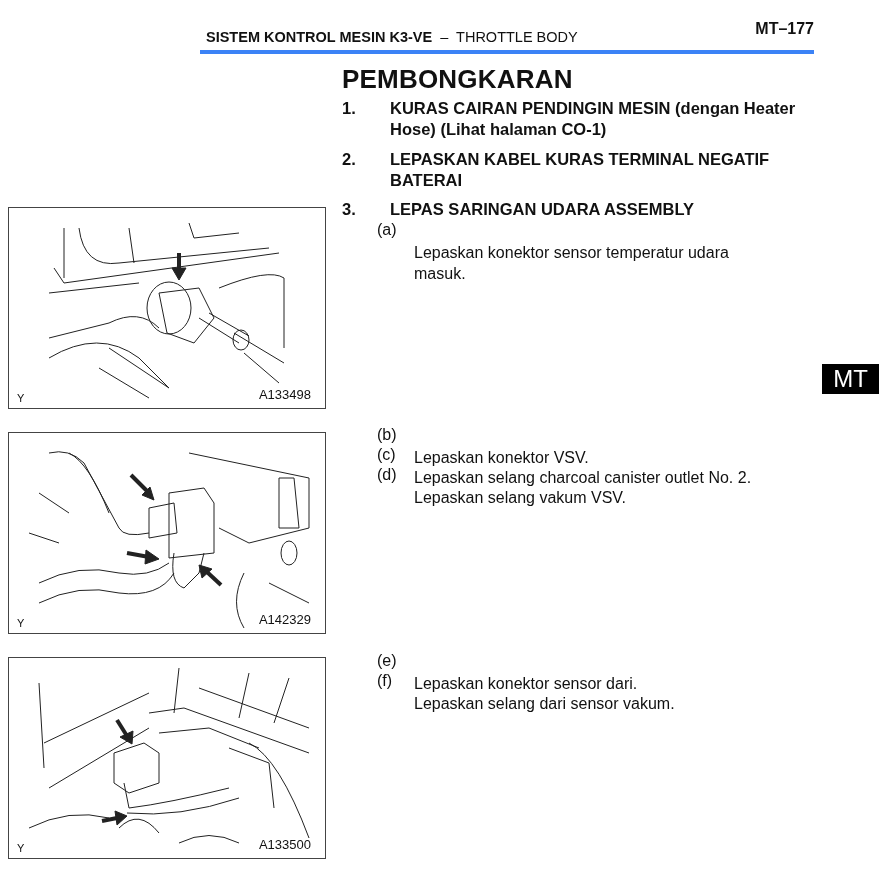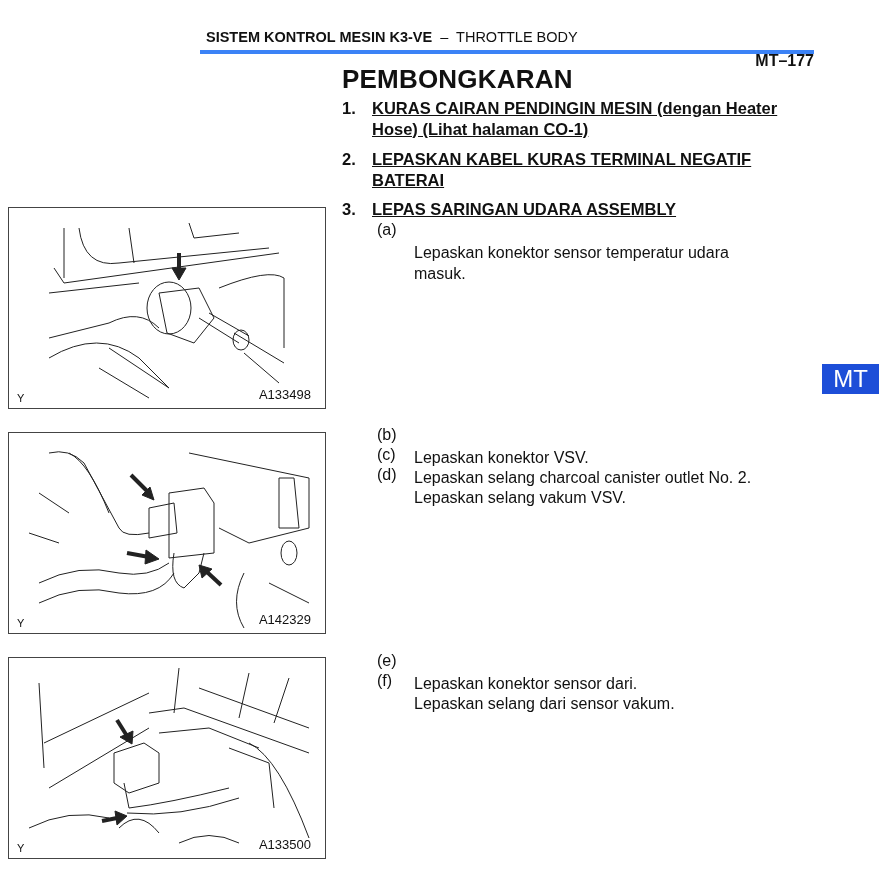--- a/index.html
+++ b/index.html
@@ -2,29 +2,29 @@
 <html><head>
 <meta charset="utf-8">
 <style>
   html, body { margin:0; padding:0; background:#fff; }
   body { width:885px; height:885px; position:relative; overflow:hidden;
          font-family:"Liberation Sans", sans-serif; color:#111; }
   .header { position:absolute; left:200px; top:26px; width:614px; height:24px;
             border-bottom:4px solid #3b82f6; }
   .header-title { position:absolute; left:6px; top:3px; font-size:14.5px; }
   .header-title b { font-weight:bold; }
-  .page-num { position:absolute; right:0; top:-6px; font-size:16px; font-weight:bold;margin-top:32px; }
+  .page-num { position:absolute; right:0; top:-6px; font-size:16px; font-weight:bold; }
   .section-title { position:absolute; left:342px; top:64px; font-size:26px; font-weight:bold; letter-spacing:0.2px;text-align:center; }
   .step { position:absolute; left:342px; font-size:16.5px; font-weight:bold; line-height:21px; }
   .step .num { position:absolute; left:0; top:0; width:30px; }
-  .step .txt { position:absolute; left:30px; top:0; width:440px;text-decoration:underline; }
+  .step .txt { position:absolute; left:48px; top:0; width:440px; }
   .sub { position:absolute; left:377px; font-size:16px; line-height:21px; }
   .sub .lbl { position:absolute; left:0; top:0; }
   .sub .txt { position:absolute; left:37px; top:0; width:420px; white-space:nowrap;margin-top:23px; }
-  .tab { position:absolute; left:822px; top:364px; width:57px; height:30px; background:#1d4ed8; color:#fff;
+  .tab { position:absolute; left:822px; top:364px; width:57px; height:30px; background:#000000; color:#fff;
          font-size:24px; text-align:center; line-height:30px; }
   .fig { position:absolute; left:8px; width:316px; height:200px; border:1px solid #444; background:#fff; overflow:hidden; }
   .fig svg { position:absolute; left:0; top:0; }
   .fig .y { position:absolute; left:8px; bottom:4px; font-size:11px; }
   .fig .code { position:absolute; right:14px; bottom:6px; font-size:13px; }
 </style>
 </head>
 <body>
 
 <div class="header">

